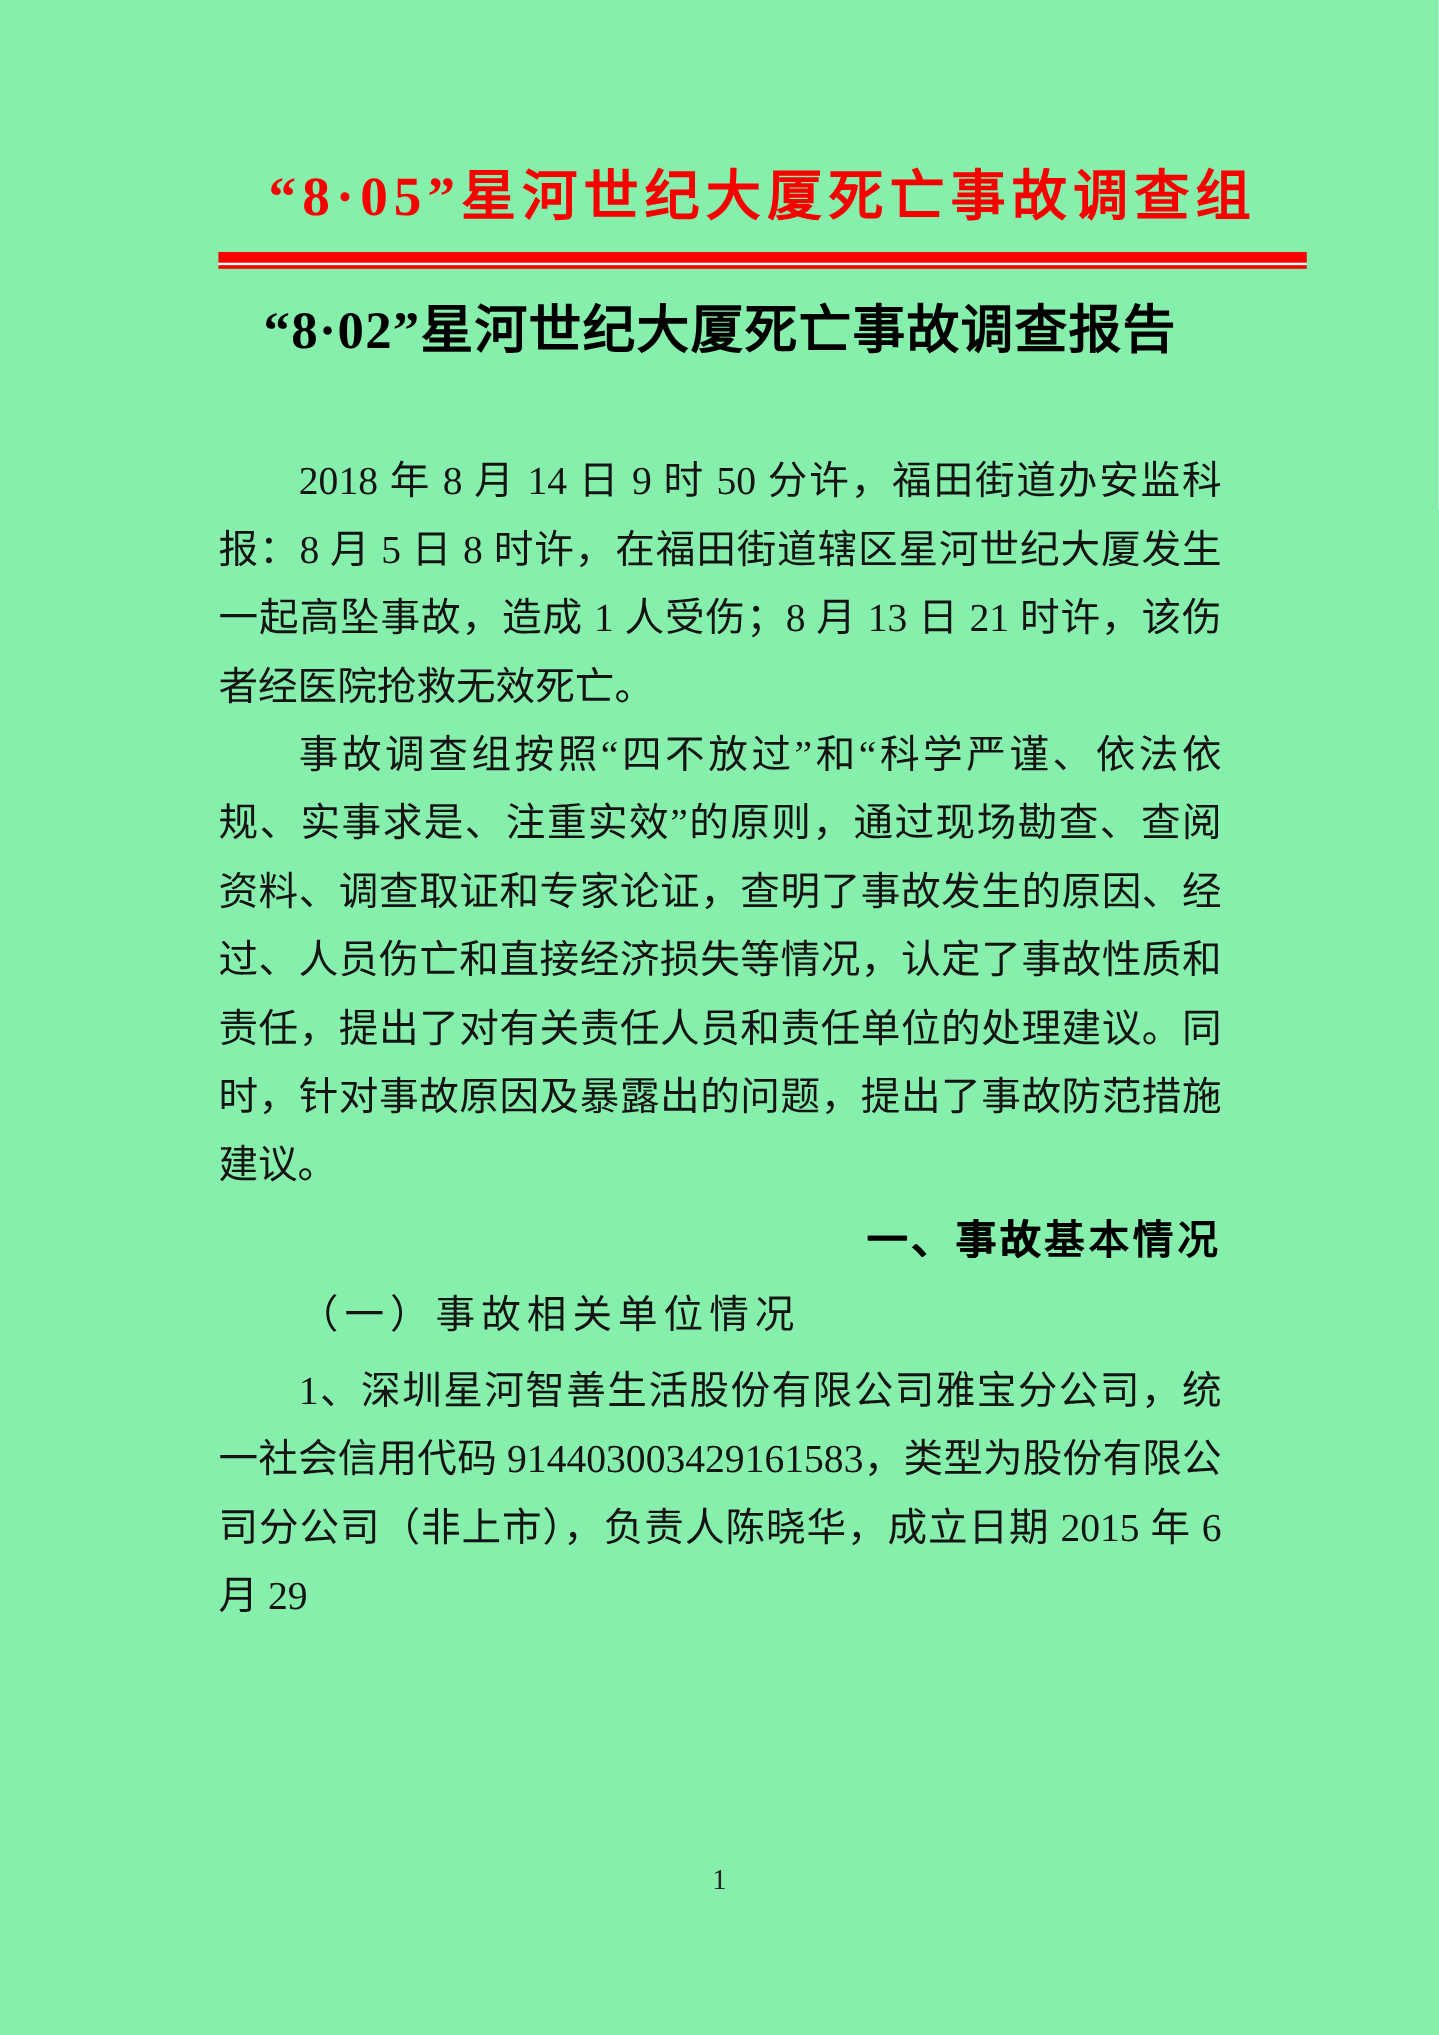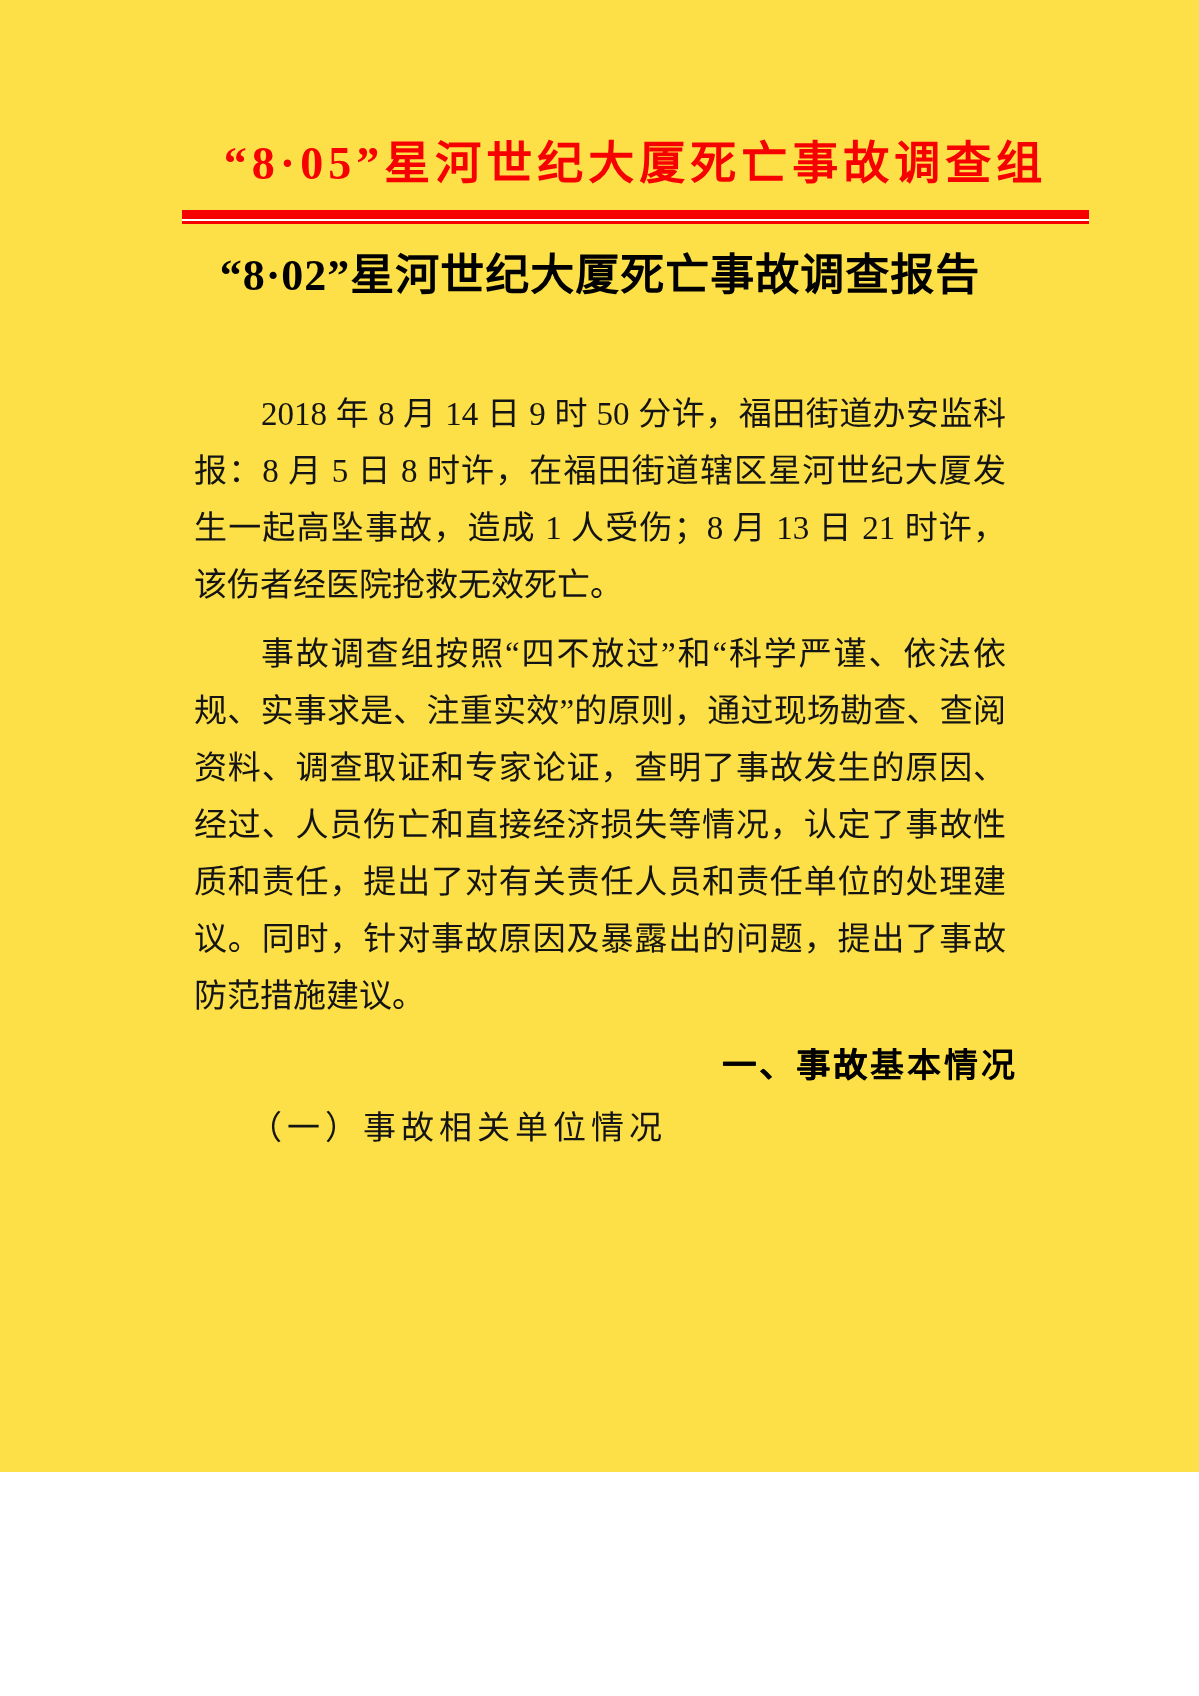--- a/index.html
+++ b/index.html
@@ -3,22 +3,22 @@
 <meta charset="utf-8">
 <style>
   html, body {
     margin: 0;
     padding: 0;
     background: #ffffff;
   }
   .page {
     position: relative;
     width: 1199px;
-    height: 1472px;
-    background: #fde047;
+    height: 1696px;
+    background: #86efac;
     overflow: hidden;
     font-family: "Liberation Serif", "DejaVu Serif", serif;
     color: #141414;
   }
   
   .org-title {
     position: absolute;
     top: 133px;
     left: 182px;
     width: 907px;
@@ -69,21 +69,21 @@
     position: absolute;
     top: 374px;
     left: 182px;
     width: 836px;
     font-size: 33px;
     line-height: 57px;
     text-align: justify;
     color: #141414;
   }
   .doc-body p {
-    margin: 12px;
+    margin: 0;
     text-indent: 67px;
   }
   .section-heading {
     margin: 5px 0 0 0;
     text-indent: 67px;
     font-family: "Liberation Sans", "DejaVu Sans", sans-serif;
     font-size: 34px;
     line-height: 57px;
     font-weight: bold;
     letter-spacing: 3px;
@@ -132,17 +132,18 @@
   <div class="doc-body">
     <p>2018 年 8 月 14 日 9 时 50 分许，福田街道办安监科报：8 月 5 日 8 时许，在福田街道辖区星河世纪大厦发生一起高坠事故，造成 1 人受伤；8 月 13 日 21 时许，该伤者经医院抢救无效死亡。</p>
     <p>事故调查组按照“四不放过”和“科学严谨、依法依规、实事求是、注重实效”的原则，通过现场勘查、查阅资料、调查取证和专家论证，查明了事故发生的原因、经过、人员伤亡和直接经济损失等情况，认定了事故性质和责任，提出了对有关责任人员和责任单位的处理建议。同时，针对事故原因及暴露出的问题，提出了事故防范措施建议。</p>
 
     <h2 class="section-heading">
       <span class="part-extra-bold">一、事故</span><span>基本情况</span>
     </h2>
 
     <p class="subsection-heading">（一）事故相关单位情况</p>
 
+    <p class="company-paragraph">1、深圳星河智善生活股份有限公司雅宝分公司，统一社会信用代码 914403003429161583，类型为股份有限公司分公司（非上市），负责人陈晓华，成立日期 2015 年 6 月 29</p>
   </div>
 
   <div class="page-number">1</div>
 
 </div>
 
 </body></html>

